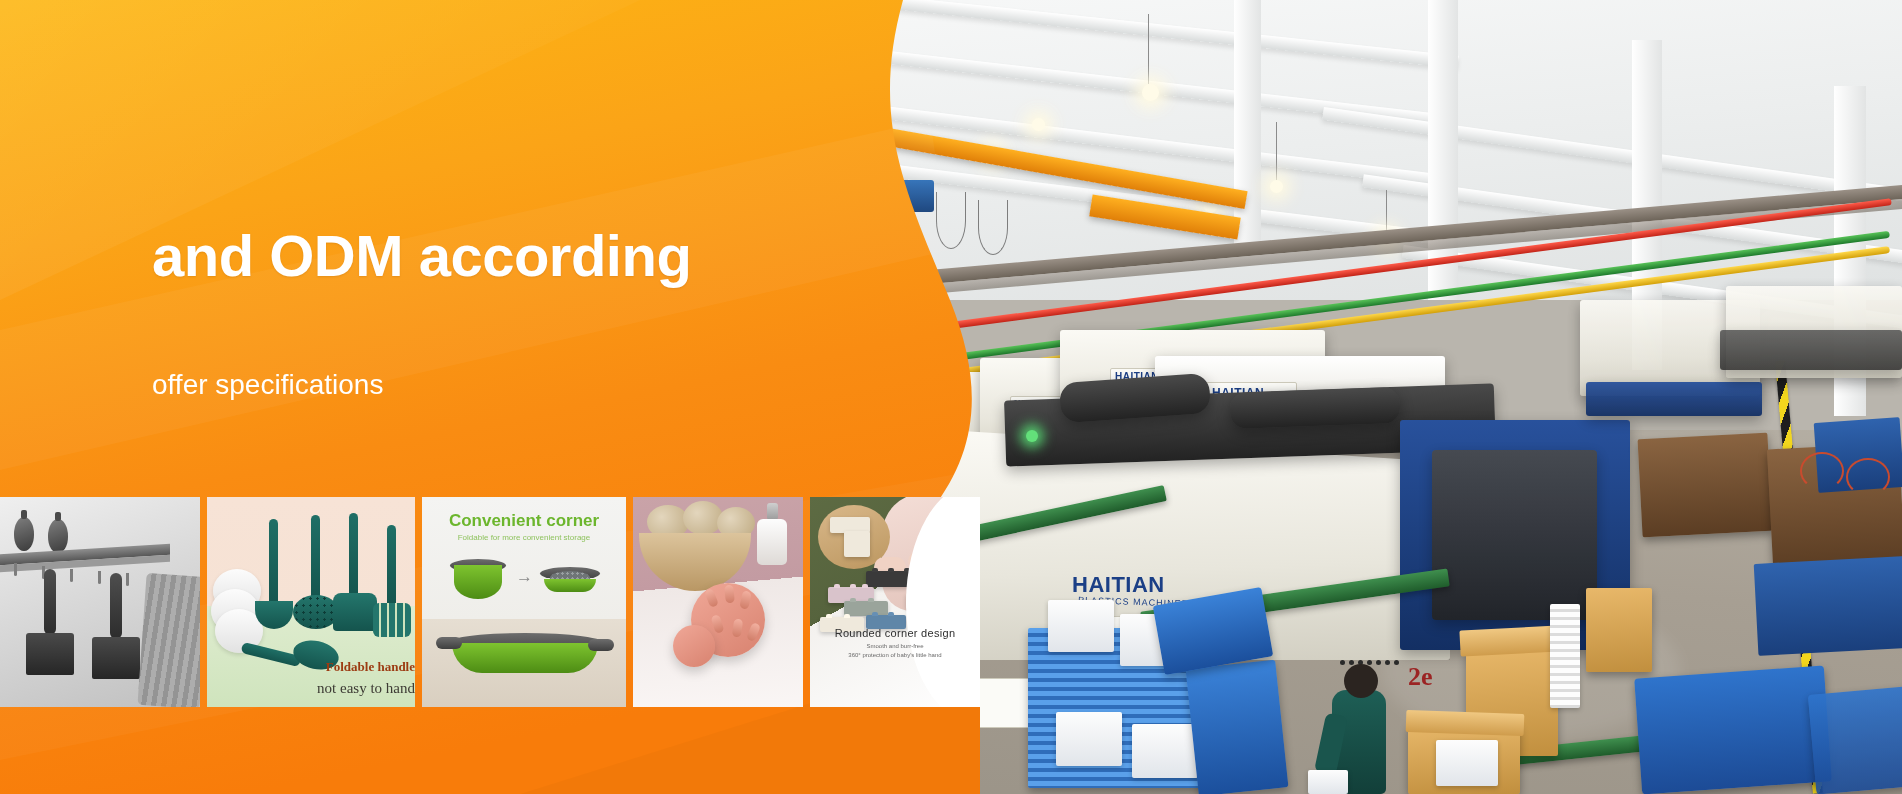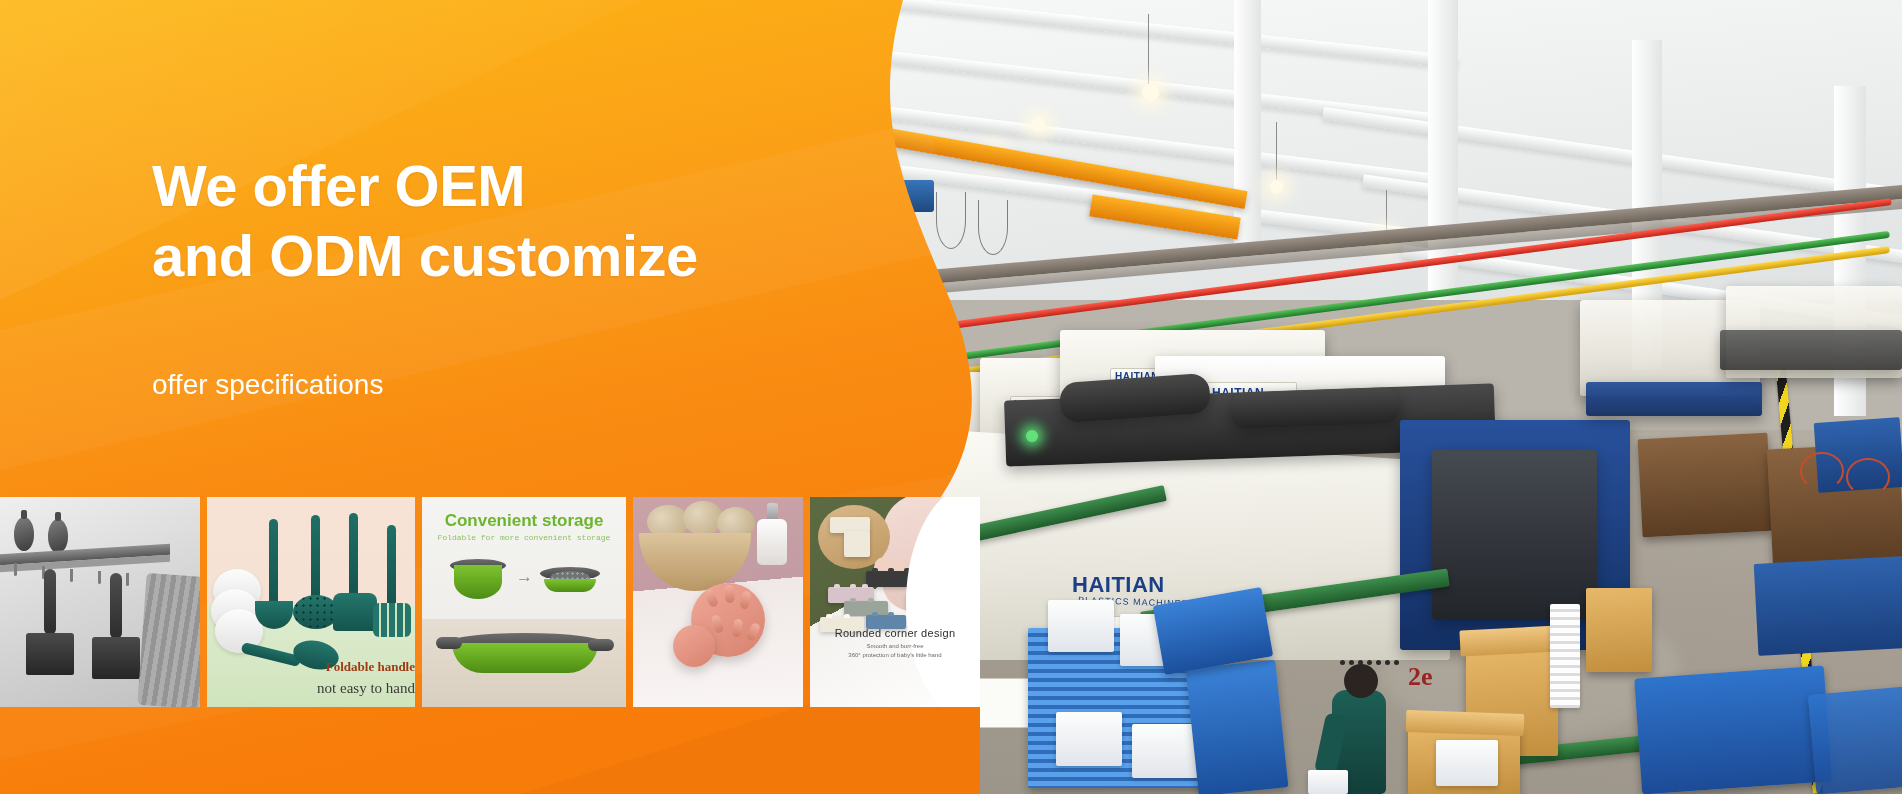--- a/index.html
+++ b/index.html
@@ -108,21 +108,21 @@
   .t2 .dish{position:absolute;width:48px;height:44px;border-radius:50%;
      background:linear-gradient(180deg,#fcfcfc,#e2e2e2);box-shadow:0 2px 4px rgba(0,0,0,.13);}
   .t2 .cap1{bottom:32px;color:#9c3b12;font-size:13px;font-weight:bold;
      font-family:"Liberation Serif",serif;text-align:right;padding-right:6px;}
   .t2 .cap2{bottom:10px;color:#3c3a33;font-size:15px;
      font-family:"Liberation Serif",serif;text-align:right;padding-right:6px;}
 
   
   .t3{width:204px;background:linear-gradient(180deg,#f4f4f2 0%,#efeeea 58%,#e6ded2 58%,#d9cfc0 100%);}
   .t3 .ttl{top:14px;color:#6cb62d;font-size:17px;font-weight:bold;}
-  .t3 .sub{top:36px;color:#8fc35f;font-size:8px;font-family:Liberation Mono, monospace;}
+  .t3 .sub{top:36px;color:#8fc35f;font-size:8px;}
   .t3 .col{position:absolute;border-radius:0 0 50% 50%;
      background:linear-gradient(180deg,#7ec42f,#4d8c14);}
   .t3 .rim{position:absolute;border-radius:50%;background:linear-gradient(180deg,#6d6d6d,#3f3f3f);}
   .t3 .arrow{position:absolute;color:#8a8a8a;font-size:17px;}
   .t3 .mesh{position:absolute;border-radius:50%;
      background:radial-gradient(circle,#9aa0a2 1px,transparent 1.2px) 0 0/5px 5px,#6f7577;}
 
   
   .t4{width:170px;background:linear-gradient(175deg,#c9a3a8 0%,#c39ba2 42%,#efe8e6 42%,#faf6f5 100%);}
   .t4 .bowl{position:absolute;width:112px;height:58px;border-radius:0 0 56px 56px;
@@ -327,22 +327,22 @@
                L 980,794 L0,794 Z" fill="url(#og)"></path>
 
       <path d="M0,0 L640,0 L0,300 Z" fill="url(#og2)"></path>
       <path d="M0,330 L930,120 L950,250 L0,470 Z" fill="#ffffff" opacity="0.045"></path>
       <path d="M0,640 L980,470 L980,560 L0,760 Z" fill="#ffffff" opacity="0.035"></path>
       <path d="M520,794 L980,650 L980,794 Z" fill="#000000" opacity="0.022"></path>
     </svg>
   </div>
 
   <h1 class="headline">
-    <span>We offer OEM</span><br>
-    <span>and ODM customize</span>
+    <br>
+    <span>and ODM according</span>
   </h1>
 
   <p class="subline">
     <br>
     <span>offer specifications</span>
   </p>
 
 
   <div class="strip">
 
@@ -377,21 +377,21 @@
       <div class="ut stick" style="left:180px;top:28px;height:84px;"></div>
       <div class="bowlu" style="left:166px;top:106px;width:38px;height:34px;border-radius:6px;
            background:repeating-linear-gradient(90deg,#24766c 0 6px,#cfe4bd 6px 8px);"></div>
       <div class="ut" style="left:34px;top:152px;width:60px;height:11px;border-radius:6px;transform:rotate(14deg);"></div>
       <div class="bowlu" style="left:86px;top:144px;width:46px;height:28px;border-radius:50%;transform:rotate(12deg);"></div>
       <div class="tcap cap1">Foldable handle</div>
       <div class="tcap cap2">not easy to hand</div>
     </div>
 
     <div class="thumb t3">
-      <div class="tcap ttl">Convenient storage</div>
+      <div class="tcap ttl">Convenient corner</div>
       <div class="tcap sub">Foldable for more convenient storage</div>
       <div class="rim" style="left:28px;top:62px;width:56px;height:13px;"></div>
       <div class="col" style="left:32px;top:68px;width:48px;height:34px;"></div>
       <div class="arrow" style="left:94px;top:70px;">→</div>
       <div class="rim" style="left:118px;top:70px;width:60px;height:13px;"></div>
       <div class="mesh" style="left:128px;top:74px;width:40px;height:14px;"></div>
       <div class="col" style="left:122px;top:82px;width:52px;height:13px;border-radius:0 0 26px 26px;"></div>
       <div class="rim" style="left:22px;top:136px;width:162px;height:22px;border-radius:50%;"></div>
       <div class="col" style="left:30px;top:146px;width:146px;height:30px;border-radius:0 0 74px 74px;"></div>
       <div class="rim" style="left:14px;top:140px;width:26px;height:12px;border-radius:6px;"></div>

